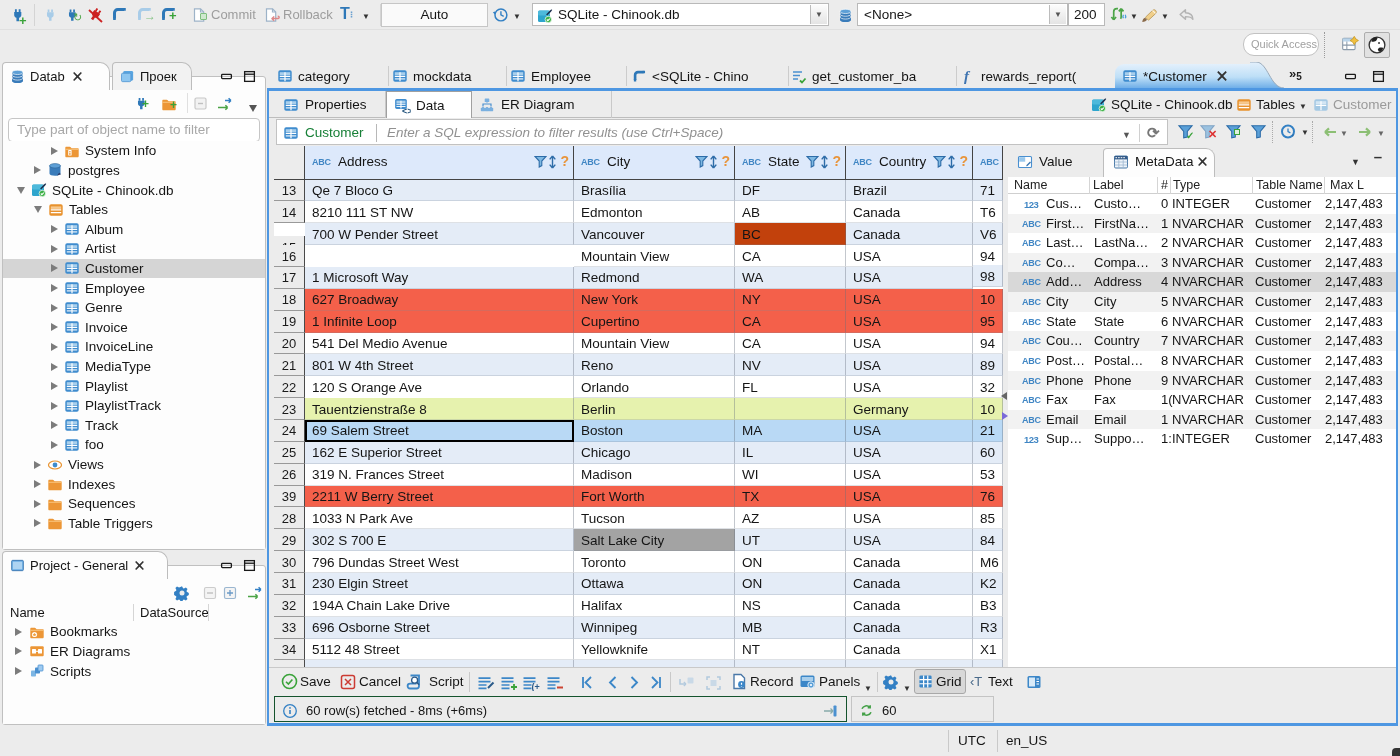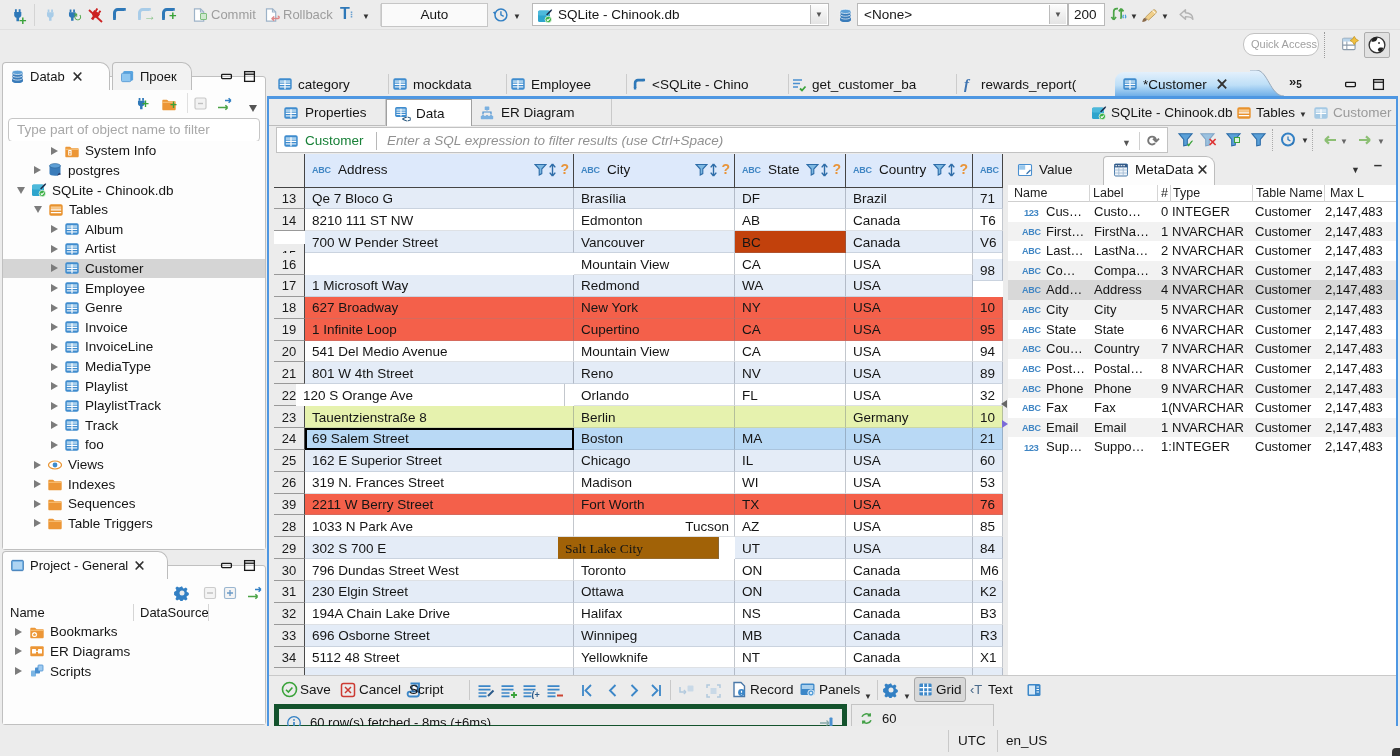--- a/index.html
+++ b/index.html
@@ -568,21 +568,21 @@
       <span class="arr tri-r"></span>
       <span style="width:7px"></span>
       <svg class="ic" width="16" height="16">
         <use href="#s-scripts"></use>
       </svg>
       <span style="width:5px"></span>
       <span>Scripts</span>
     </div>
   </div>
 
-<div id="editor" class="abs" style="left:267px;top:62px;width:1131px;height:664px;margin-top:8px;">
+<div id="editor" class="abs" style="left:267px;top:62px;width:1131px;height:664px;">
   <div class="abs" style="left:0;top:0;width:1131px;height:26px;background:#ececec;" id="etabs">
       <div class="etab" style="left:10px">
         <svg class="ic" width="16" height="16">
           <use href="#s-tbl"></use>
         </svg>
         <span style="margin-left:5px;">category</span>
       </div>
       <span class="abs" style="left:121px;top:4px;width:1px;height:20px;background:#cccccc;"></span>
       <div class="etab" style="left:125px">
         <svg class="ic" width="16" height="16">
@@ -810,21 +810,21 @@
       <div class="rowhd" style="left:0;top:99.08px;width:31px;height:21.86px;">16</div>
       <div class="gcell" style="left:300px;top:99.08px;width:161px;height:21.86px;background:#ffffff;">Mountain View</div>
       <div class="gcell" style="left:461px;top:99.08px;width:111px;height:21.86px;background:#ffffff;">CA</div>
       <div class="gcell" style="left:572px;top:99.08px;width:127px;height:21.86px;background:#ffffff;">USA</div>
       <div class="gcell" style="left:699px;top:99.08px;width:30px;height:21.86px;background:#ffffff;">94</div>
       <div class="rowhd" style="left:0;top:120.94px;width:31px;height:21.86px;">17</div>
       <div class="gcell" style="left:31px;top:120.94px;width:269px;height:21.86px;background:#e4ecf7;">1 Microsoft Way</div>
       <div class="gcell" style="left:300px;top:120.94px;width:161px;height:21.86px;background:#e4ecf7;">Redmond</div>
       <div class="gcell" style="left:461px;top:120.94px;width:111px;height:21.86px;background:#e4ecf7;">WA</div>
       <div class="gcell" style="left:572px;top:120.94px;width:127px;height:21.86px;background:#e4ecf7;">USA</div>
-      <div class="gcell" style="left:699px;top:105px;width:30px;height:21.86px;background:#e4ecf7;">98</div>
+      <div class="gcell" style="left:699px;top:119px;width:30px;height:21.86px;background:#e4ecf7;">98</div>
       <div class="rowhd" style="left:0;top:142.8px;width:31px;height:21.86px;">18</div>
       <div class="gcell" style="left:31px;top:142.8px;width:269px;height:21.86px;background:#f4604a;">627 Broadway</div>
       <div class="gcell" style="left:300px;top:142.8px;width:161px;height:21.86px;background:#f4604a;">New York</div>
       <div class="gcell" style="left:461px;top:142.8px;width:111px;height:21.86px;background:#f4604a;">NY</div>
       <div class="gcell" style="left:572px;top:142.8px;width:127px;height:21.86px;background:#f4604a;">USA</div>
       <div class="gcell" style="left:699px;top:142.8px;width:30px;height:21.86px;background:#f4604a;">10</div>
       <div class="rowhd" style="left:0;top:164.66px;width:31px;height:21.86px;">19</div>
       <div class="gcell" style="left:31px;top:164.66px;width:269px;height:21.86px;background:#f4604a;">1 Infinite Loop</div>
       <div class="gcell" style="left:300px;top:164.66px;width:161px;height:21.86px;background:#f4604a;">Cupertino</div>
       <div class="gcell" style="left:461px;top:164.66px;width:111px;height:21.86px;background:#f4604a;">CA</div>
@@ -836,21 +836,21 @@
       <div class="gcell" style="left:461px;top:186.51999999999998px;width:111px;height:21.86px;background:#ffffff;">CA</div>
       <div class="gcell" style="left:572px;top:186.51999999999998px;width:127px;height:21.86px;background:#ffffff;">USA</div>
       <div class="gcell" style="left:699px;top:186.51999999999998px;width:30px;height:21.86px;background:#ffffff;">94</div>
       <div class="rowhd" style="left:0;top:208.38px;width:31px;height:21.86px;">21</div>
       <div class="gcell" style="left:31px;top:208.38px;width:269px;height:21.86px;background:#e4ecf7;">801 W 4th Street</div>
       <div class="gcell" style="left:300px;top:208.38px;width:161px;height:21.86px;background:#e4ecf7;">Reno</div>
       <div class="gcell" style="left:461px;top:208.38px;width:111px;height:21.86px;background:#e4ecf7;">NV</div>
       <div class="gcell" style="left:572px;top:208.38px;width:127px;height:21.86px;background:#e4ecf7;">USA</div>
       <div class="gcell" style="left:699px;top:208.38px;width:30px;height:21.86px;background:#e4ecf7;">89</div>
       <div class="rowhd" style="left:0;top:230.24px;width:31px;height:21.86px;">22</div>
-      <div class="gcell" style="left:22px;top:230.24px;width:269px;height:28px;background:#ffffff;">120 S Orange Ave</div>
+      <div class="gcell" style="left:31px;top:230.24px;width:269px;height:28px;background:#ffffff;">120 S Orange Ave</div>
       <div class="gcell" style="left:300px;top:230.24px;width:161px;height:21.86px;background:#ffffff;">Orlando</div>
       <div class="gcell" style="left:461px;top:230.24px;width:111px;height:21.86px;background:#ffffff;">FL</div>
       <div class="gcell" style="left:572px;top:230.24px;width:127px;height:21.86px;background:#ffffff;">USA</div>
       <div class="gcell" style="left:699px;top:230.24px;width:30px;height:21.86px;background:#ffffff;">32</div>
       <div class="rowhd" style="left:0;top:252.1px;width:31px;height:21.86px;">23</div>
       <div class="gcell" style="left:31px;top:252.1px;width:269px;height:21.86px;background:#e6f2ae;">Tauentzienstraße 8</div>
       <div class="gcell" style="left:300px;top:252.1px;width:161px;height:21.86px;background:#e6f2ae;">Berlin</div>
       <div class="gcell" style="left:461px;top:252.1px;width:111px;height:21.86px;background:#e6f2ae;"></div>
       <div class="gcell" style="left:572px;top:252.1px;width:127px;height:21.86px;background:#e6f2ae;">Germany</div>
       <div class="gcell" style="left:699px;top:252.1px;width:30px;height:21.86px;background:#e6f2ae;">10</div>
@@ -873,27 +873,27 @@
       <div class="gcell" style="left:572px;top:317.68px;width:127px;height:21.86px;background:#ffffff;">USA</div>
       <div class="gcell" style="left:699px;top:317.68px;width:30px;height:21.86px;background:#ffffff;">53</div>
       <div class="rowhd" style="left:0;top:339.53999999999996px;width:31px;height:21.86px;">39</div>
       <div class="gcell" style="left:31px;top:339.53999999999996px;width:269px;height:21.86px;background:#f4604a;">2211 W Berry Street</div>
       <div class="gcell" style="left:300px;top:339.53999999999996px;width:161px;height:21.86px;background:#f4604a;">Fort Worth</div>
       <div class="gcell" style="left:461px;top:339.53999999999996px;width:111px;height:21.86px;background:#f4604a;">TX</div>
       <div class="gcell" style="left:572px;top:339.53999999999996px;width:127px;height:21.86px;background:#f4604a;">USA</div>
       <div class="gcell" style="left:699px;top:339.53999999999996px;width:30px;height:21.86px;background:#f4604a;">76</div>
       <div class="rowhd" style="left:0;top:361.4px;width:31px;height:21.86px;">28</div>
       <div class="gcell" style="left:31px;top:361.4px;width:269px;height:21.86px;background:#ffffff;">1033 N Park Ave</div>
-      <div class="gcell" style="left:300px;top:361.4px;width:161px;height:21.86px;background:#ffffff;text-align:right;">Tucson</div>
+      <div class="gcell" style="left:300px;top:361.4px;width:161px;height:21.86px;background:#ffffff;">Tucson</div>
       <div class="gcell" style="left:461px;top:361.4px;width:111px;height:21.86px;background:#ffffff;">AZ</div>
       <div class="gcell" style="left:572px;top:361.4px;width:127px;height:21.86px;background:#ffffff;">USA</div>
       <div class="gcell" style="left:699px;top:361.4px;width:30px;height:21.86px;background:#ffffff;">85</div>
       <div class="rowhd" style="left:0;top:383.26px;width:31px;height:21.86px;">29</div>
       <div class="gcell" style="left:31px;top:383.26px;width:269px;height:21.86px;background:#e4ecf7;">302 S 700 E</div>
-      <div class="gcell" style="left:284px;top:383.26px;width:161px;height:21.86px;background:#a16207;font-family:Liberation Serif, serif;">Salt Lake City</div>
+      <div class="gcell" style="left:300px;top:383.26px;width:161px;height:21.86px;background:#a3a3a3;">Salt Lake City</div>
       <div class="gcell" style="left:461px;top:383.26px;width:111px;height:21.86px;background:#e4ecf7;">UT</div>
       <div class="gcell" style="left:572px;top:383.26px;width:127px;height:21.86px;background:#e4ecf7;">USA</div>
       <div class="gcell" style="left:699px;top:383.26px;width:30px;height:21.86px;background:#e4ecf7;">84</div>
       <div class="rowhd" style="left:0;top:405.12px;width:31px;height:21.86px;">30</div>
       <div class="gcell" style="left:31px;top:405.12px;width:269px;height:21.86px;background:#ffffff;">796 Dundas Street West</div>
       <div class="gcell" style="left:300px;top:405.12px;width:161px;height:21.86px;background:#ffffff;">Toronto</div>
       <div class="gcell" style="left:461px;top:405.12px;width:111px;height:21.86px;background:#ffffff;">ON</div>
       <div class="gcell" style="left:572px;top:405.12px;width:127px;height:21.86px;background:#ffffff;">Canada</div>
       <div class="gcell" style="left:699px;top:405.12px;width:30px;height:21.86px;background:#ffffff;">M6</div>
       <div class="rowhd" style="left:0;top:426.98px;width:31px;height:21.86px;">31</div>
@@ -1089,21 +1089,21 @@
       <span class="abs" style="left:71px;top:5px;"><svg class="ic" width="16" height="16">
           <rect x="1.5" y="1.5" width="13" height="13" rx="2" fill="none" stroke="#cc3b33" stroke-width="1.5"></rect>
           <path d="M5 5l6 6M11 5l-6 6" stroke="#cc3b33" stroke-width="1.5"></path>
         </svg></span>
       <span class="abs" style="left:90px;top:6px;"><span style="font-size:13.5px;">Cancel</span></span>
       <span class="abs" style="left:137px;top:5px;"><svg class="ic" width="17" height="17">
           <path d="M4.5 2.5h8.5v10.5c0 1.5-1 2.5-2.5 2.5H4c-1.4 0-2.4-1-2.4-2.4 0-1.4 1-2.4 2.4-2.4h6.5" fill="none" stroke="#3c87c8" stroke-width="1.8"></path>
           <circle cx="8.6" cy="7.2" r="3" fill="#fff" stroke="#2a5a8a" stroke-width="1.3"></circle>
           <path d="M10.7 9.3l2.4 2.4" stroke="#2a5a8a" stroke-width="1.6"></path>
         </svg></span>
-      <span class="abs" style="left:140px;top:6px;text-align:right;"><span style="font-size:13.5px;">Script</span></span>
+      <span class="abs" style="left:160px;top:6px;text-align:right;"><span style="font-size:13.5px;">Script</span></span>
       <span class="abs" style="left:200px;top:4px;width:1px;height:20px;background:#c9c9c9;"></span>
       <span class="abs" style="left:208px;top:6px;"><svg class="ic" width="18" height="16">
           <path d="M1.5 3.2h12M1.5 6.6h12M1.5 10h8M1.5 13.4h8" stroke="#3c87c8" stroke-width="1.7"></path>
           <path d="M11 13l5.5-5.5" stroke="#2a5a8a" stroke-width="2"></path>
         </svg></span>
       <span class="abs" style="left:231px;top:6px;"><svg class="ic" width="18" height="16">
           <path d="M1.5 3.2h12M1.5 6.6h12M1.5 10h8M1.5 13.4h8" stroke="#3c87c8" stroke-width="1.7"></path>
           <path d="M14 9v6M11 12h6" stroke="#3aa33a" stroke-width="1.8"></path>
         </svg></span>
       <span class="abs" style="left:253px;top:6px;"><svg class="ic" width="18" height="16">
@@ -1165,21 +1165,21 @@
       <span class="abs" style="left:701px;top:6px;"><span style="font-size:13px;color:#4a6a8a;">‹T</span></span>
       <span class="abs" style="left:719px;top:6px;"><span style="font-size:13.5px;">Text</span></span>
       <span class="abs" style="left:757px;top:5px;"><svg class="ic" width="16" height="16">
           <rect x="1.5" y="2" width="13" height="12" rx="1.5" fill="#3c87c8"></rect>
           <rect x="3" y="3.5" width="6" height="9" fill="#d8eaf8"></rect>
           <path d="M10.5 5h2.5M10.5 7.5h2.5M10.5 10h2.5" stroke="#fff" stroke-width="1.1"></path>
         </svg></span>
     </div>
 
   <div class="abs" style="left:2px;top:633px;width:1127px;height:28px;background:#ececec;">
-    <div class="abs" style="left:5px;top:1px;width:573px;height:26px;background:#ebebeb;border:5px solid #14532d;">
+    <div class="abs" style="left:5px;top:1px;width:573px;height:26px;background:#ebebeb;border:1px solid #14532d;">
       <span class="abs" style="left:7px;top:5px;"><svg class="ic" width="16" height="16">
             <circle cx="8" cy="8" r="6.3" fill="none" stroke="#3380c4" stroke-width="1.3"></circle>
             <path d="M8 7v4" stroke="#3380c4" stroke-width="1.6"></path>
             <circle cx="8" cy="4.9" r="0.9" fill="#3380c4"></circle>
           </svg></span>
       <span class="abs" style="left:31px;top:6px;font-size:13px;">60 row(s) fetched - 8ms (+6ms)</span>
       <span class="abs" style="right:8px;top:5px;"><svg class="ic" width="16" height="16">
             <use href="#s-ibeam"></use>
           </svg></span>
     </div>

